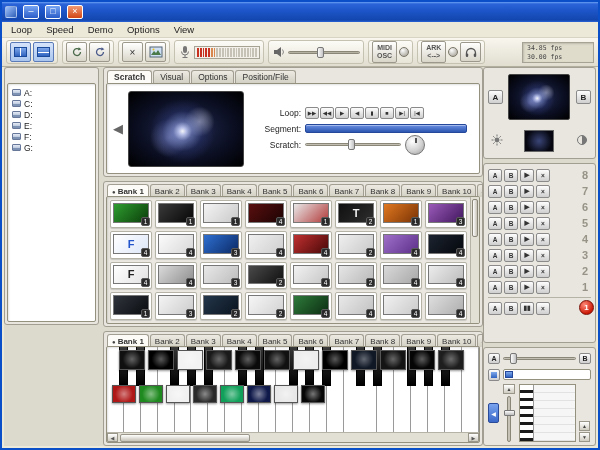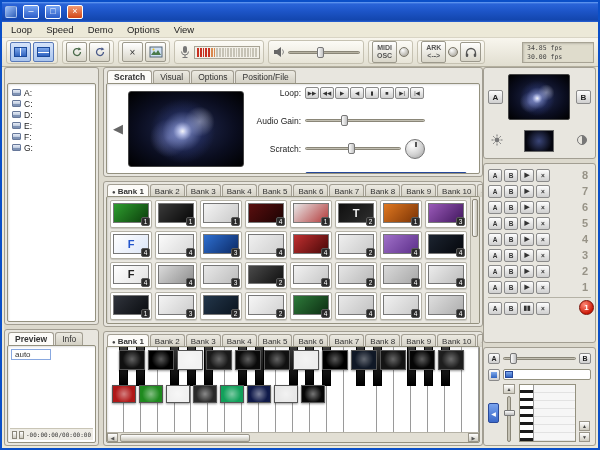--- a/index.html
+++ b/index.html
@@ -60,21 +60,21 @@
   #visual-panel{left:99px;top:0;width:380px;height:110px;}
   #visual-panel .well{top:15px;display:flex;align-items:center;padding:4px 6px;gap:5px;}
   .bigarrow{font-size:13px;color:#666;}
   .vprev{width:116px;height:76px;border:1px solid #444;border-radius:3px;flex:none;}
   .swirl{background:
     radial-gradient(circle at 47% 53%, rgba(255,255,255,.95) 0%, rgba(205,214,255,.85) 5%, rgba(138,154,224,.55) 13%, rgba(58,74,154,.25) 28%, rgba(0,0,0,0) 45%),
     radial-gradient(circle at 62% 40%, rgba(255,255,255,.5) 0%, rgba(255,255,255,0) 18%),
     radial-gradient(circle at 35% 62%, rgba(180,190,255,.4) 0%, rgba(0,0,0,0) 22%),
     radial-gradient(ellipse at 50% 50%, #232c55 0%, #0a0d1f 62%, #000 100%);}
   .vctrl{flex:1;display:flex;flex-direction:column;justify-content:center;gap:2px;}
-  .vrow{display:flex;align-items:center;height:14px;gap:4px;margin-top:12px;}
+  .vrow{display:flex;align-items:center;height:14px;gap:4px;}
   .vlabel{width:52px;text-align:right;font-size:8.5px;color:#222;flex:none;}
   .lbtn{width:14px;height:12px;font-size:5.5px;border:1px solid #8a8a8a;border-radius:2px;background:linear-gradient(#fdfdfd,#cfcfcf);color:#333;display:flex;align-items:center;justify-content:center;}
   .slider{position:relative;height:13px;}
   .slider .track{position:absolute;left:0;right:0;top:5px;height:3px;background:#c2bfb2;border:1px solid #8a8678;border-radius:2px;}
   .slider .thumb{position:absolute;top:1px;width:7px;height:11px;border:1px solid #777;border-radius:2px;background:linear-gradient(90deg,#fbfbfb,#c2c2c2);}
   .segbar{width:162px;height:9px;border:1px solid #26489a;border-radius:2px;background:linear-gradient(#6a90e2,#2c56b0);box-shadow:inset 0 1px 0 rgba(255,255,255,.4);}
   .knob{width:20px;height:20px;border-radius:50%;border:1px solid #777;background:radial-gradient(circle at 35% 30%,#fff,#d2d2d2 55%,#9a9a9a);position:relative;flex:none;}
   .knob i{position:absolute;left:9px;top:2px;width:2px;height:5px;background:#555;}
 
   
@@ -287,34 +287,20 @@
               <span>F:</span>
             </div>
             <div class="tree-row">
               <span class="drive-icon"></span>
               <span>G:</span>
             </div>
           </div>
       </div>
     </div>
 
-    <div class="panel" id="preview-panel">
-      <div class="tabs">
-        <span class="tab active">Preview</span>
-        <span class="tab">Info</span>
-      </div>
-      <div class="well">
-        <div class="auto-chip">auto</div>
-        <div class="tc-row">
-          <span class="tc-ic"></span>
-          <span class="tc-ic"></span>
-          <span class="timecode">-00:00:00/00:00:00</span>
-        </div>
-      </div>
-    </div>
 
     <div class="panel" id="visual-panel">
       <div class="tabs">
         <span class="tab active">Scratch</span>
         <span class="tab">Visual</span>
         <span class="tab">Options</span>
         <span class="tab">Position/File</span>
       </div>
       <div class="well">
         <span class="bigarrow">◀</span>
@@ -327,39 +313,32 @@
                 <button class="lbtn">◀◀</button>
                 <button class="lbtn">▶</button>
                 <button class="lbtn">◀</button>
                 <button class="lbtn">▮</button>
                 <button class="lbtn">■</button>
                 <button class="lbtn">▶|</button>
                 <button class="lbtn">|◀</button>
               </span>
           </div>
           <div class="vrow">
-            <span class="vlabel">Audio Gain:</span>
-            <span class="slider" style="width:120px">
-                <i class="track"></i>
-                <i class="thumb" style="left:30%"></i>
-              </span>
+            <span class="vlabel">Segment:</span>
+            <span class="segbar"></span>
           </div>
           <div class="vrow">
             <span class="vlabel">Scratch:</span>
             <span class="slider" style="width:96px">
                 <i class="track"></i>
                 <i class="thumb" style="left:45%"></i>
               </span>
             <span class="knob">
                 <i></i>
               </span>
-          </div>
-          <div class="vrow">
-            <span class="vlabel">Segment:</span>
-            <span class="segbar"></span>
           </div>
         </div>
       </div>
     </div>
 
     <div class="panel" id="banks-panel">
       <div class="tabs" id="bank-tabs">
           <div class="btab active">
             <span class="tabdot">●</span>
             <span>Bank 1</span>

